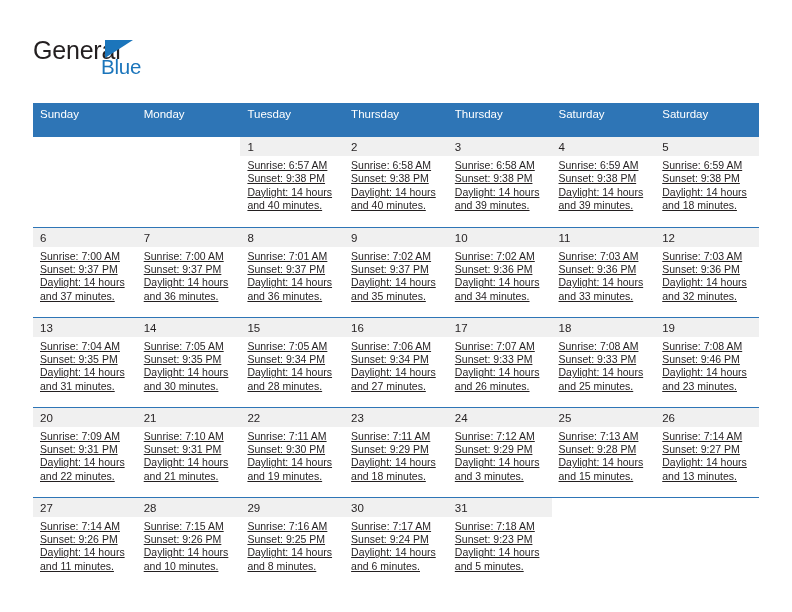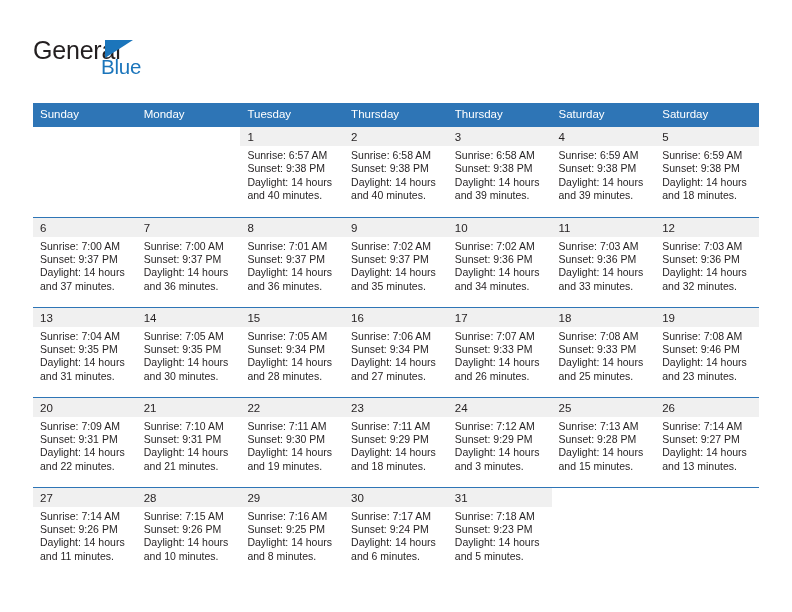--- a/index.html
+++ b/index.html
@@ -92,21 +92,21 @@
     width: 726px;
     border-collapse: collapse;
     table-layout: fixed;
   }
   .calendar th {
     background: #2e75b6;
     color: #ffffff;
     font-size: 11.5px;
     font-weight: normal;
     text-align: left;
-    padding: 5px 0 7px 7px;
+    padding: 5px 0 17px 7px;
     height: 20px;
     box-sizing: border-box;
     border: none;
   }
   .week-row > td {
     vertical-align: top;
     padding: 0;
     border: none;
     border-top: 1.6px solid #2e75b6;
     height: 90px;
@@ -130,20 +130,21 @@
   }
   .cell-empty .daynum {
     background: transparent;
     color: transparent;
   }
   .details {
     padding: 3px 8px 0 7px;
     font-size: 10.5px;
     line-height: 13.4px;
     color: #231f20;
+    text-decoration: underline;
   }
   .details div {
     white-space: nowrap;
   }
   .details .wrap {
     white-space: normal;
   }
 </style>
 </head>
 <body>

